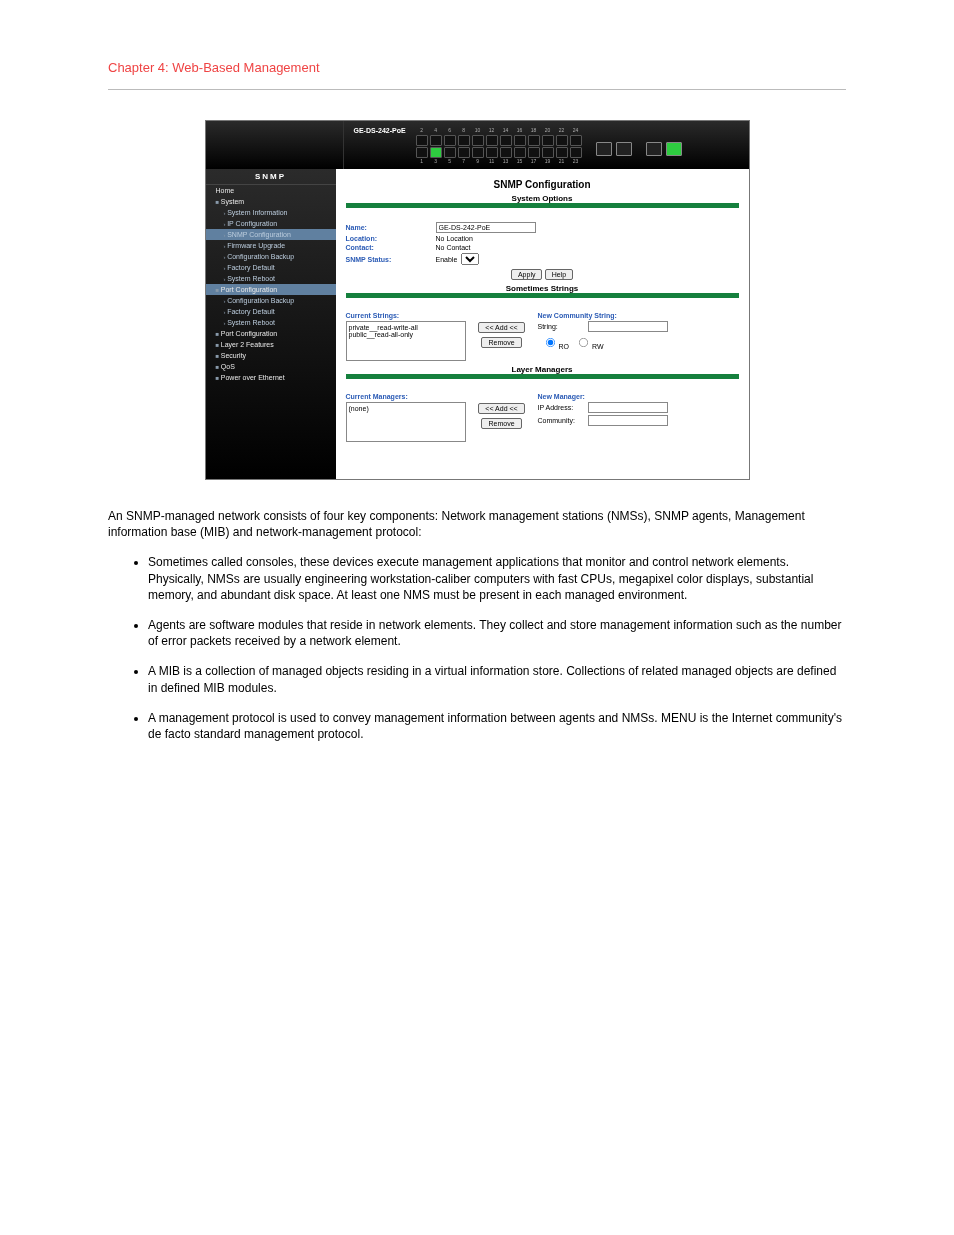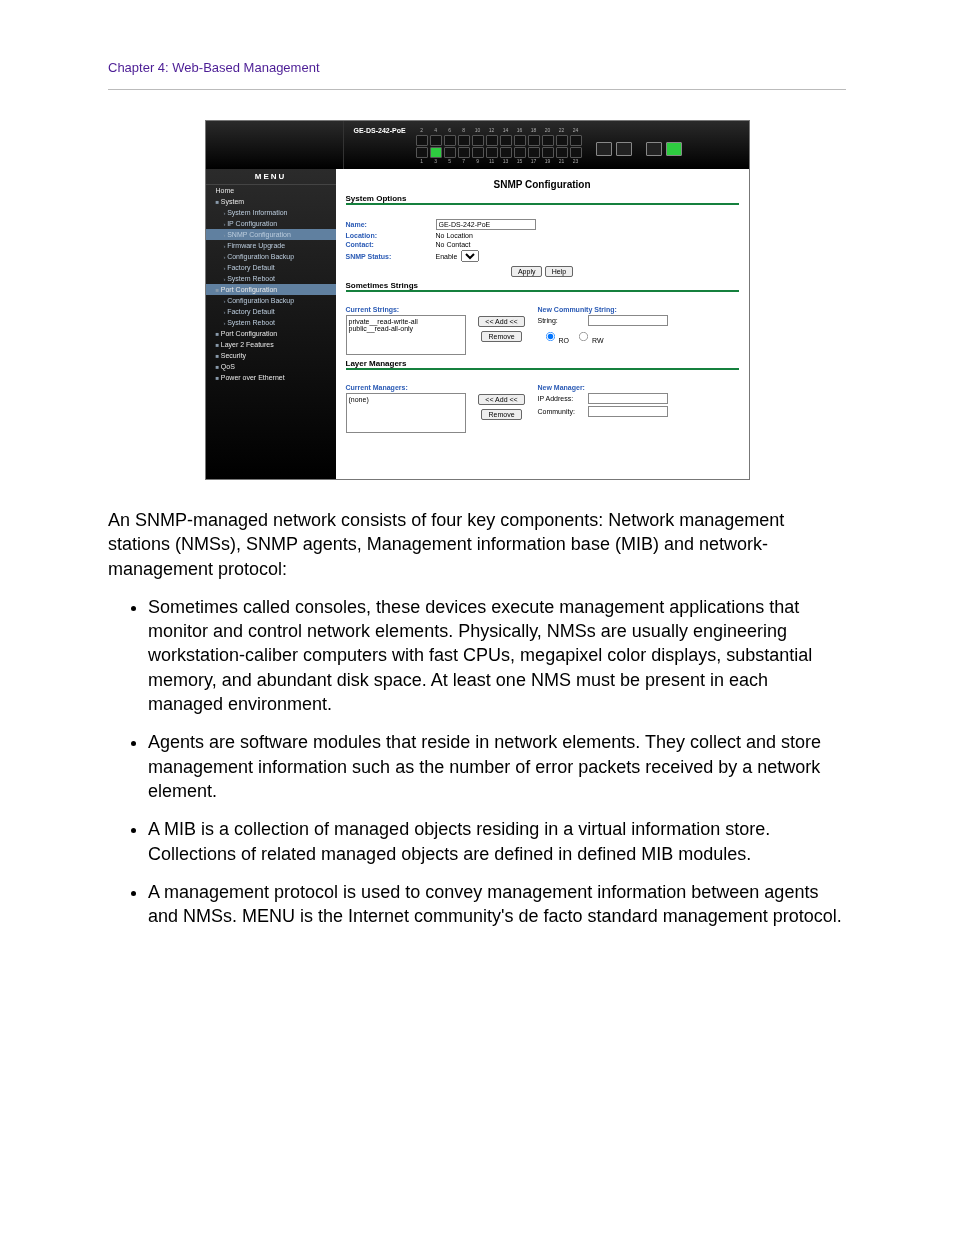--- a/index.html
+++ b/index.html
@@ -8,21 +8,21 @@
     background: #fff;
     width: 954px;
     margin: 0 auto;
     padding: 0;
   }
   .page {
     padding: 60px 108px 60px 108px;
   }
   .chapter-header {
     font-size: 13px;
-    color: #4c1d95;
+    color: #ef4444;
     margin-bottom: 14px;
   }
   hr.divider {
     border: none;
     border-top: 1px solid #bbb;
     margin-bottom: 30px;
   }
   
   .screenshot {
     width: 545px;
@@ -118,24 +118,24 @@
     padding: 6px 10px;
     font-size: 8px;
   }
   .section-title {
     text-align: center;
     font-weight: bold;
     font-size: 10px;
     margin: 4px 0;
   }
   .sub-section {
-    text-align: left;
+    text-align: center;
     font-weight: bold;
     font-size: 8px;
-    border-bottom: 2px solid #15803d;
+    border-bottom: 5px solid #15803d;
     margin: 4px 0 14px 0;
   }
   .form-row {
     display: flex;
     align-items: center;
     margin: 2px 0;
     font-size: 7px;
   }
   .form-row .lbl {
     width: 90px;
@@ -205,21 +205,21 @@
     font-size: 7px;
     margin-top: 4px;
   }
   .radio-row input { margin: 0 2px 0 6px; transform: scale(0.7);}
   .inline-inp { display:flex; align-items:center; font-size:7px; margin:2px 0;}
   .inline-inp label{ width:50px;}
   .inline-inp input{ font-size:7px; height:11px; width:80px; border:1px solid #888;}
 
   
   .body-text {
-    font-size: 18px;
+    font-size: 12px;
     line-height: 1.35;
     color: #000;
   }
   .body-text p {
     margin-bottom: 14px;
   }
   .body-text ul {
     list-style: disc;
     padding-left: 40px;
     margin-bottom: 0;
@@ -313,21 +313,21 @@
         <div class="sfp dark"></div>
         <div class="sfp dark"></div>
         <div style="width:6px"></div>
         <div class="sfp dark"></div>
         <div class="sfp green"></div>
       </div>
     </div>
 
     <div class="screenshot-body">
       <div class="menu-panel">
-        <div class="menu-title">MENU</div>
+        <div class="menu-title">SNMP</div>
         <div id="menu-items">
             <div class="menu-item">Home</div>
             <div class="menu-item top">System</div>
             <div class="menu-item sub">System Information</div>
             <div class="menu-item sub">IP Configuration</div>
             <div class="menu-item sub sel">SNMP Configuration</div>
             <div class="menu-item sub">Firmware Upgrade</div>
             <div class="menu-item sub">Configuration Backup</div>
             <div class="menu-item sub">Factory Default</div>
             <div class="menu-item sub">System Reboot</div>

